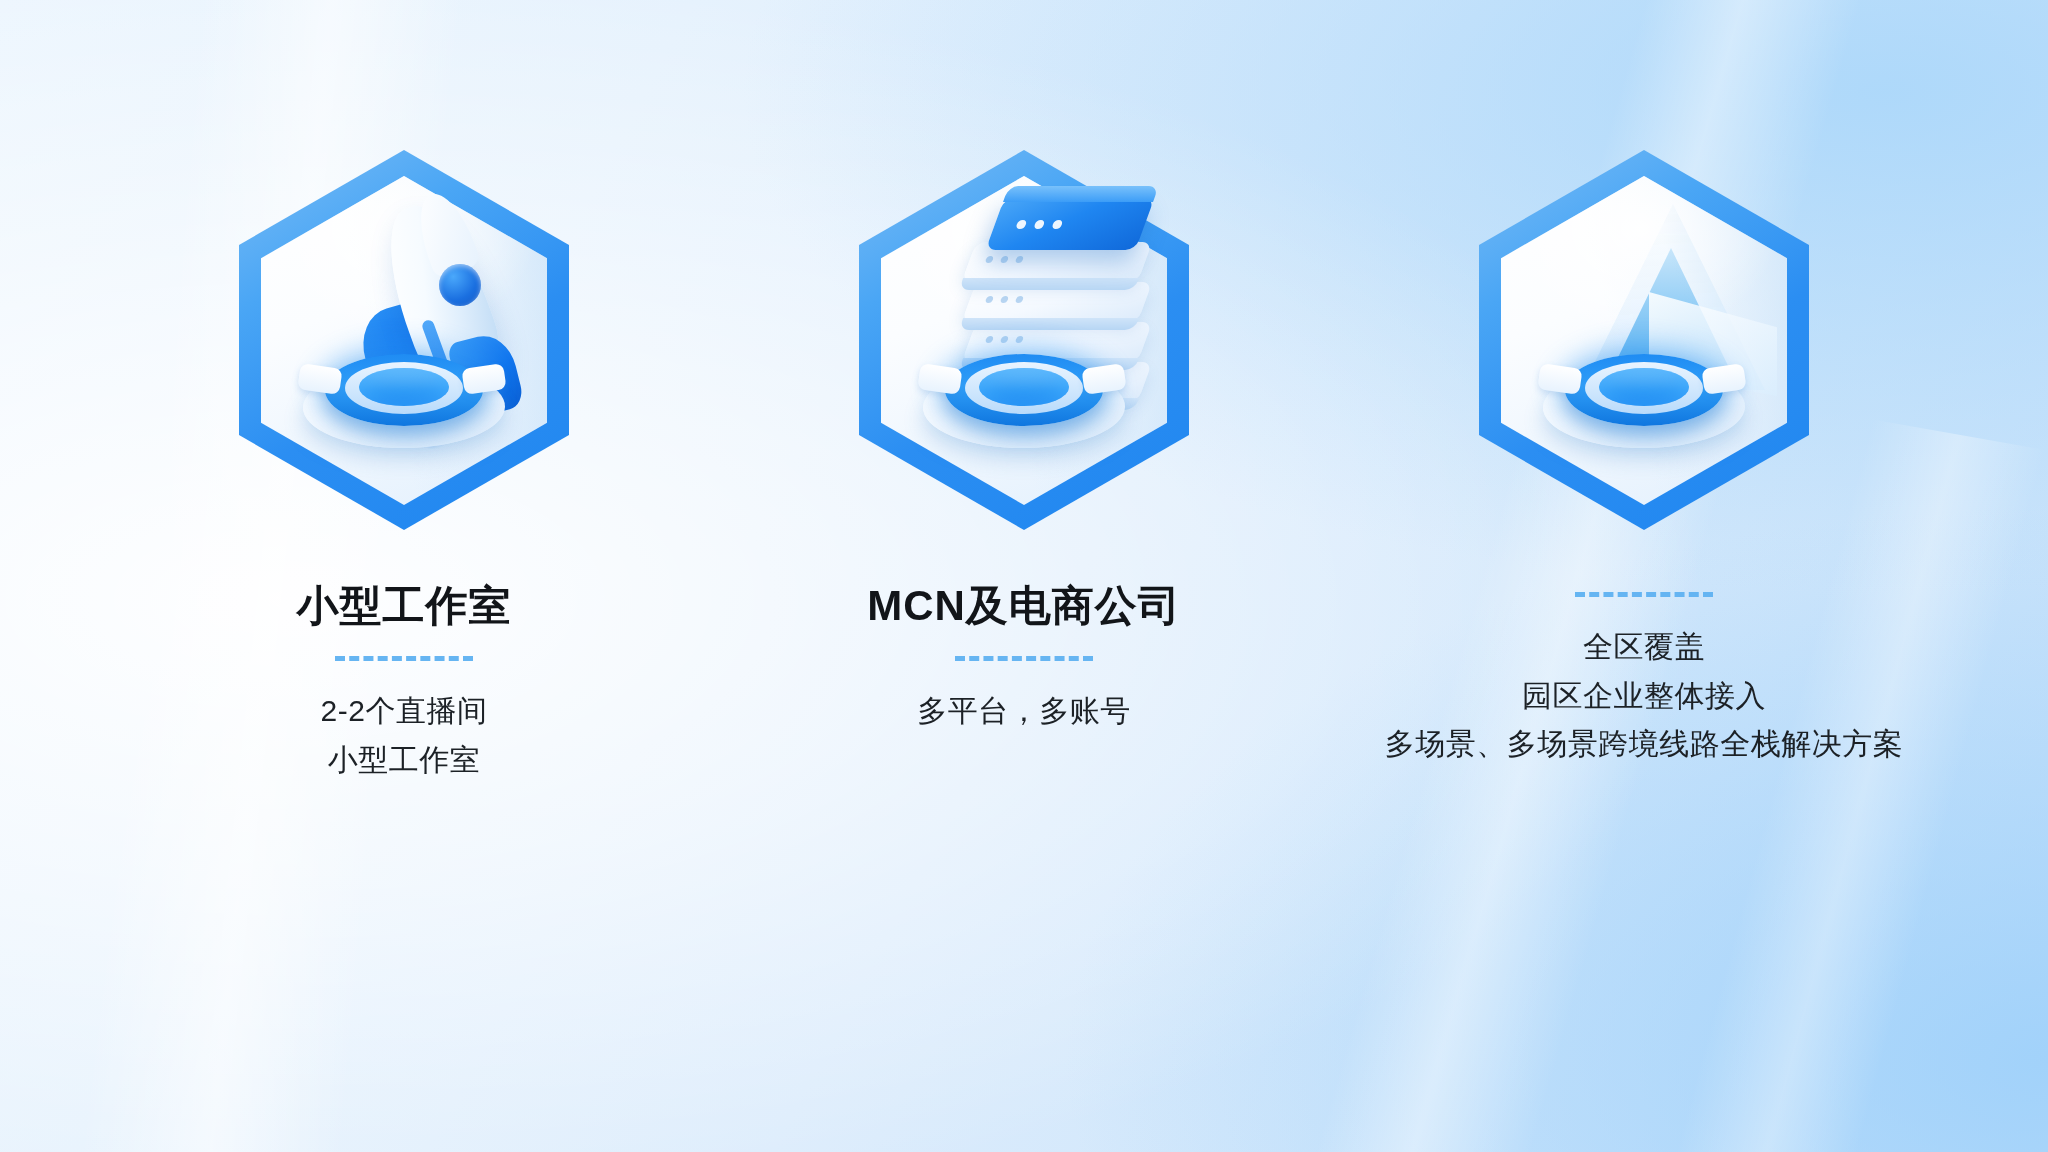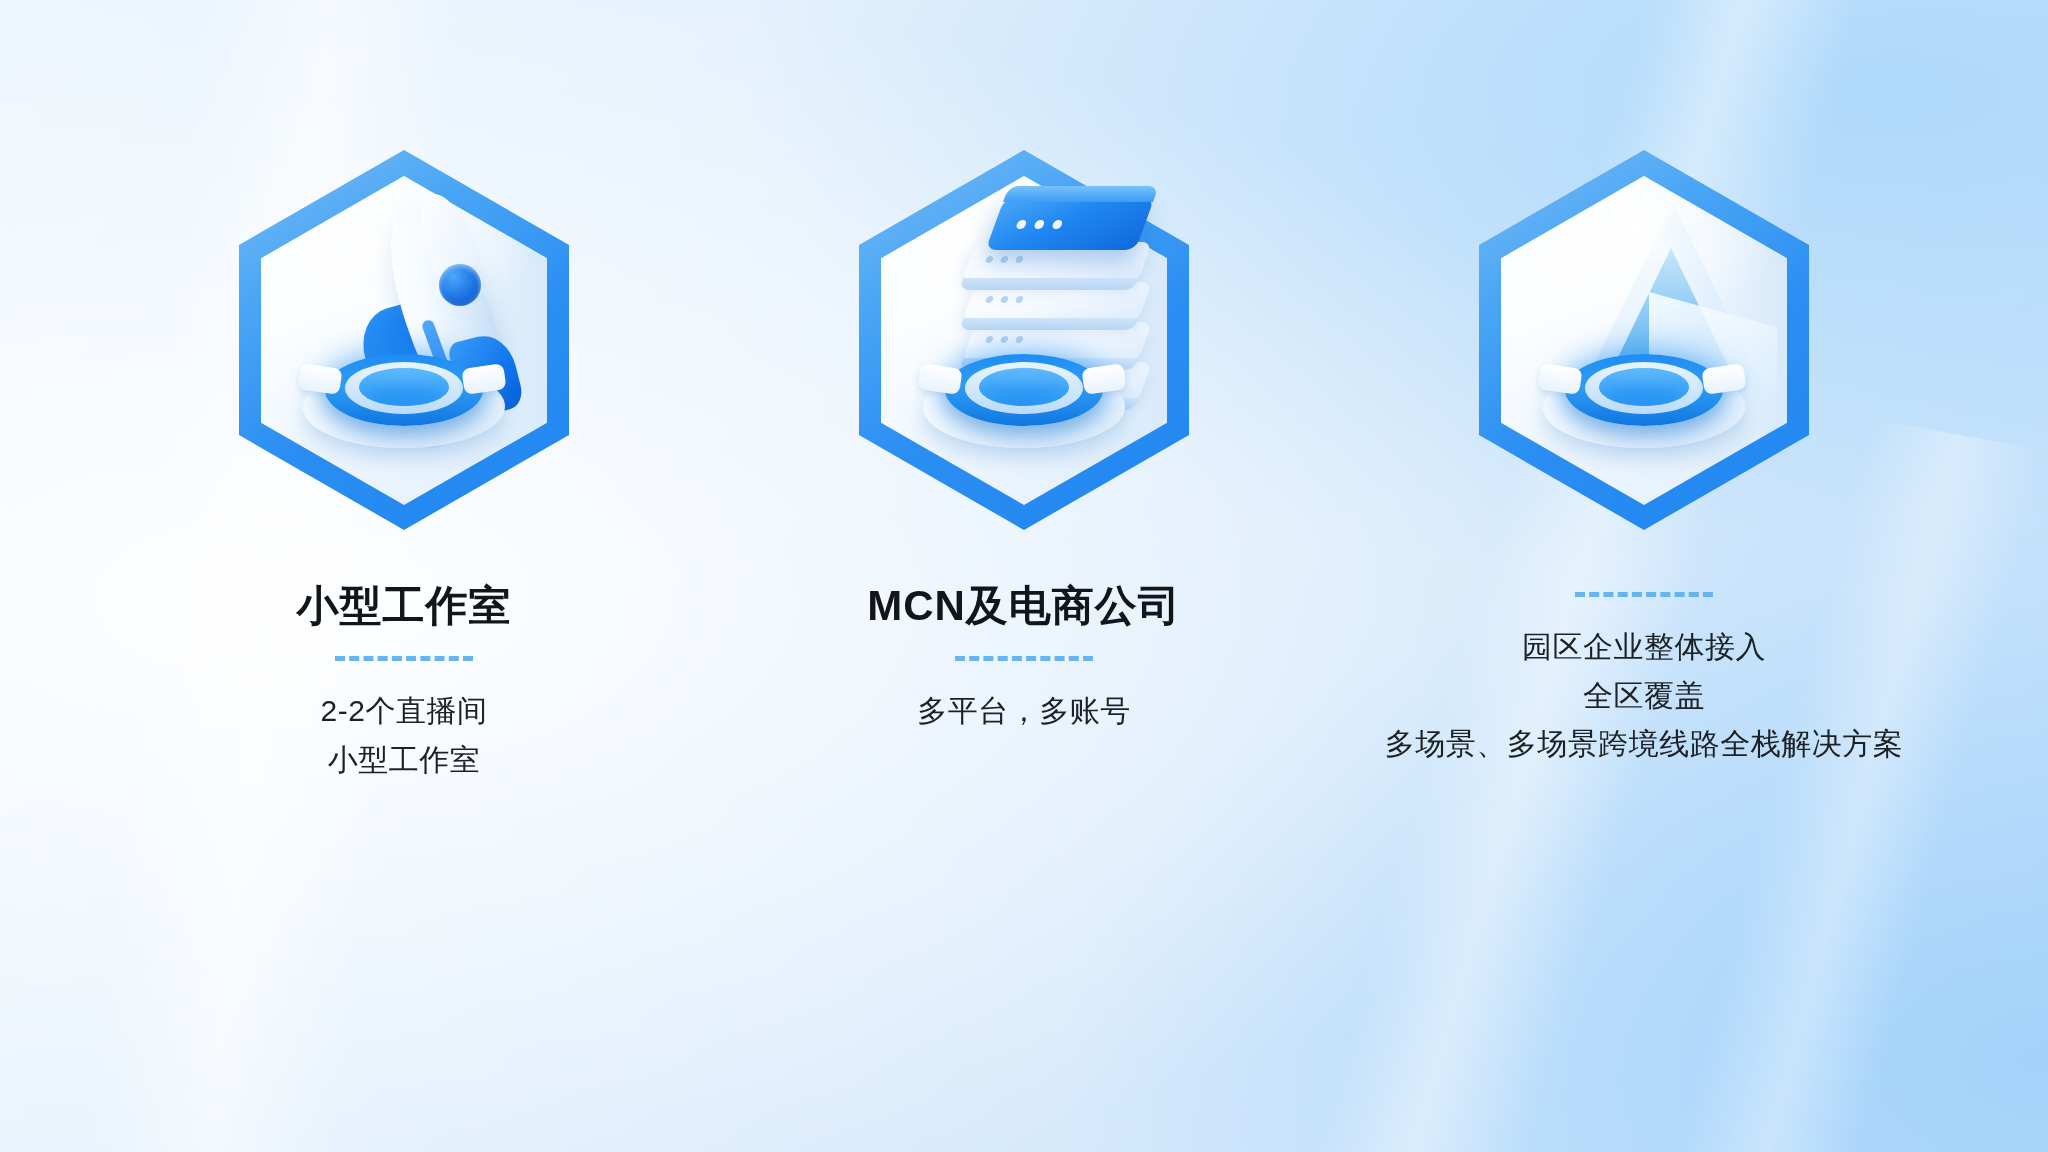--- a/index.html
+++ b/index.html
@@ -359,20 +359,20 @@
             <div class="ped-ring-inner"></div>
             <div class="ped-core"></div>
             <div class="ped-notch l"></div>
             <div class="ped-notch"></div>
           </div>
         </div>
       </div>
 
       <div class="divider"></div>
       <div class="lines">
+        <div>全区覆盖</div>
         <div>园区企业整体接入</div>
-        <div>全区覆盖</div>
         <div>多场景、多场景跨境线路全栈解决方案</div>
       </div>
     </div>
 
   </div>
 </div>
 
 </body></html>

